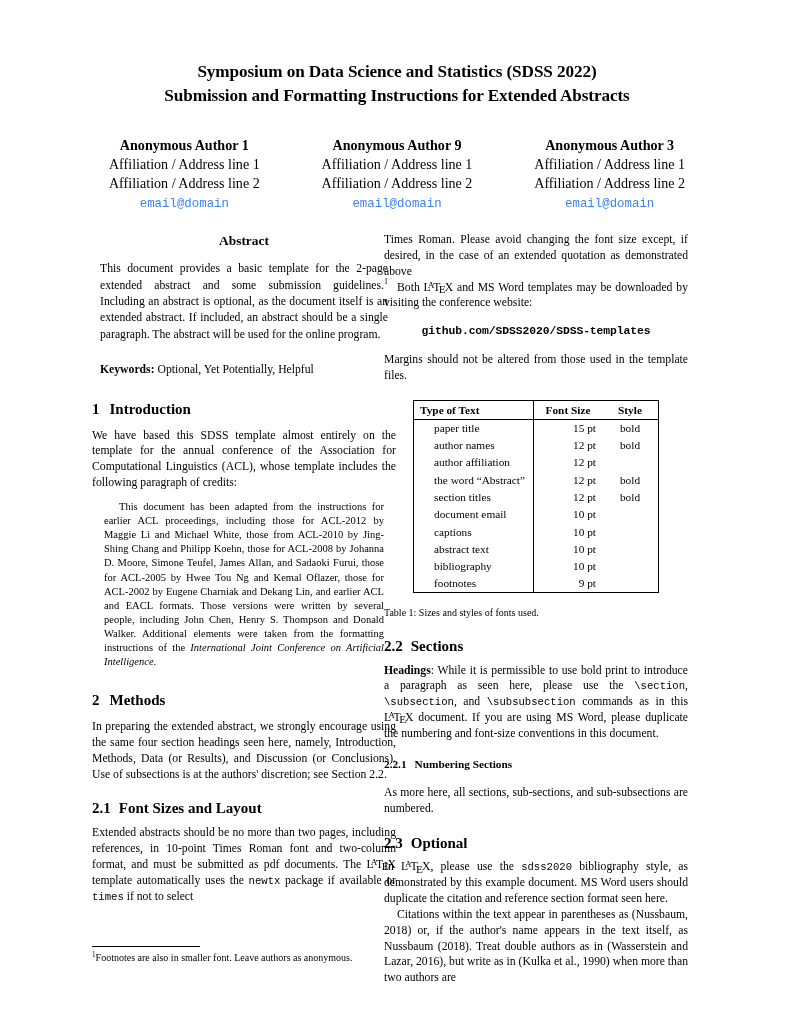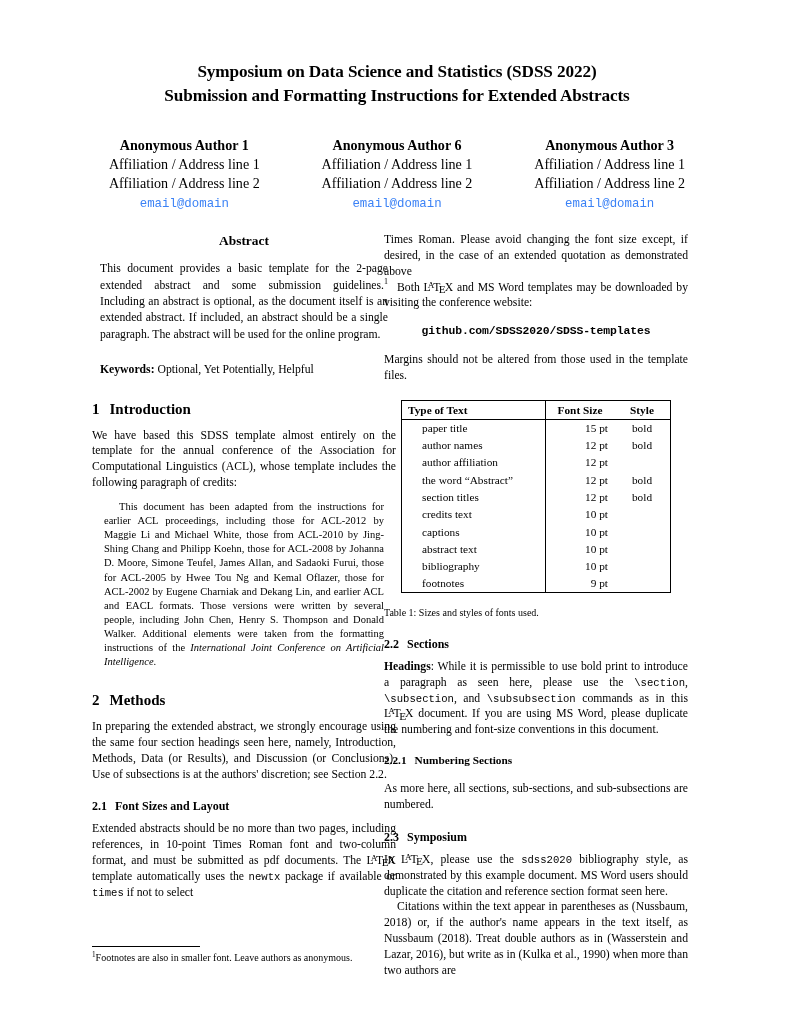--- a/index.html
+++ b/index.html
@@ -102,21 +102,21 @@
   .keywords b { font-weight: bold; }
 
   h2.section {
     font-size: 15px;
     font-weight: bold;
     margin: 22px 0 9px 0;
     line-height: 1.25;
   }
   h2.section .num { margin-right: 10px; }
   h3.subsection {
-    font-size: 12px;
+    font-size: 15px;
     font-weight: bold;
     margin: 17px 0 7px 0;
     line-height: 1.25;
   }
   h3.subsection .num { margin-right: 8px; }
   h4.subsubsection {
     font-size: 11.3px;
     font-weight: bold;
     margin: 15px 0 14px 0;
     line-height: 1.25;
@@ -154,21 +154,21 @@
 
   
   .tbl-wrap {
     margin: 17px 2px 0 2px;
     display: flex;
     justify-content: center;
   }
   table.sizes {
     border-collapse: collapse;
     font-size: 11.3px;
-    width: 270px;
+    width: 246px;
   }
   table.sizes td, table.sizes th {
     padding: 1.3px 6px;
     line-height: 1.30;
   }
   table.sizes {
     border-left: 1.1px solid #000;
     border-right: 1.1px solid #000;
     border-top: 1.1px solid #000;
     border-bottom: 1.1px solid #000;
@@ -227,21 +227,21 @@
   </div>
 
   <div class="authors">
     <div class="author">
       <div class="author-name">Anonymous Author 1</div>
       <div class="author-aff">Affiliation / Address line 1</div>
       <div class="author-aff">Affiliation / Address line 2</div>
       <div class="author-email">email@domain</div>
     </div>
     <div class="author">
-      <div class="author-name">Anonymous Author 6</div>
+      <div class="author-name">Anonymous Author 9</div>
       <div class="author-aff">Affiliation / Address line 1</div>
       <div class="author-aff">Affiliation / Address line 2</div>
       <div class="author-email">email@domain</div>
     </div>
     <div class="author">
       <div class="author-name">Anonymous Author 3</div>
       <div class="author-aff">Affiliation / Address line 1</div>
       <div class="author-aff">Affiliation / Address line 2</div>
       <div class="author-email">email@domain</div>
     </div>
@@ -319,21 +319,21 @@
               <td class="c1">the word “Abstract”</td>
               <td class="c2">12 pt</td>
               <td class="c3">bold</td>
             </tr>
             <tr>
               <td class="c1">section titles</td>
               <td class="c2">12 pt</td>
               <td class="c3">bold</td>
             </tr>
             <tr>
-              <td class="c1">credits text</td>
+              <td class="c1">document email</td>
               <td class="c2">10 pt</td>
               <td class="c3"></td>
             </tr>
             <tr>
               <td class="c1">captions</td>
               <td class="c2">10 pt</td>
               <td class="c3"></td>
             </tr>
             <tr>
               <td class="c1">abstract text</td>
@@ -359,21 +359,21 @@
         <span class="num">2.2</span><span>Sections</span>
       </h3>
       <p><span class="bold">Headings</span><span>: While it is permissible to use bold print to introduce a paragraph as seen here, please use the </span><span class="mono">\section</span><span>, </span><span class="mono">\subsection</span><span>, and </span><span class="mono">\subsubsection</span><span> commands as in this </span><span class="latex">L<span class="a">A</span>T<span class="e">E</span>X</span><span> document. If you are using MS Word, please duplicate the numbering and font-size conventions in this document.</span></p>
 
       <h4 class="subsubsection">
         <span class="num">2.2.1</span><span>Numbering Sections</span>
       </h4>
       <p>As more here, all sections, sub-sections, and sub-subsections are numbered.</p>
 
       <h3 class="subsection">
-        <span class="num">2.3</span><span>Symposium</span>
+        <span class="num">2.3</span><span>Optional</span>
       </h3>
       <p><span>In </span><span class="latex">L<span class="a">A</span>T<span class="e">E</span>X</span><span>, please use the </span><span class="mono">sdss2020</span><span> bibliography style, as demonstrated by this example document. MS Word users should duplicate the citation and reference section format seen here.</span></p>
       <p class="indent">Citations within the text appear in parentheses as (Nussbaum, 2018) or, if the author's name appears in the text itself, as Nussbaum (2018). Treat double authors as in (Wasserstein and Lazar, 2016), but write as in (Kulka et al., 1990) when more than two authors are</p>
     </div>
   </div>
 
   <div class="footnote-area">
     <div class="footnote-rule"></div>
     <div class="footnote-text"><sup>1</sup><span>Footnotes are also in smaller font. Leave authors as anonymous.</span></div>
   </div>

